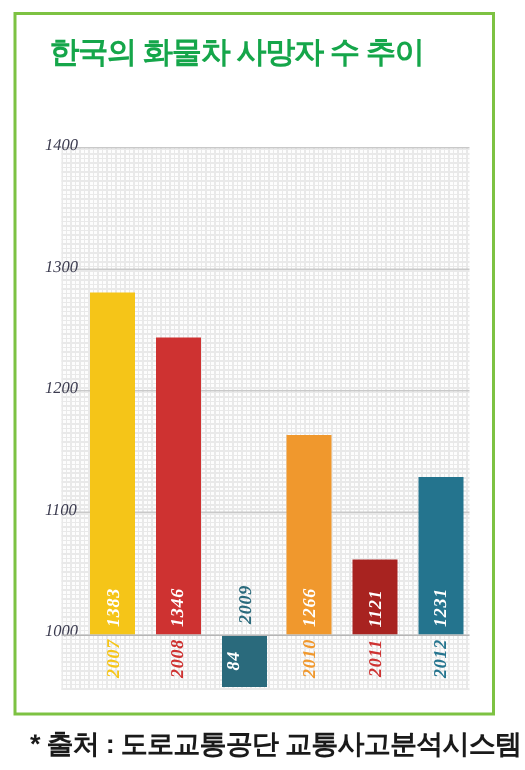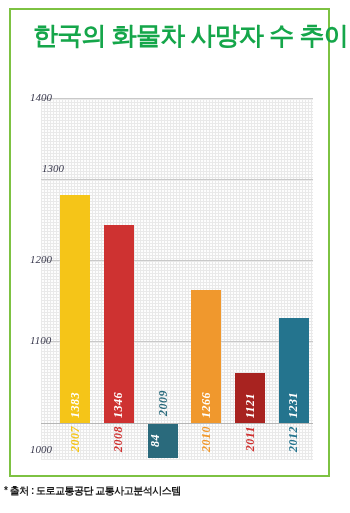--- a/index.html
+++ b/index.html
@@ -10,22 +10,22 @@
   .card{
     position:absolute;left:9px;top:8px;width:321px;height:469px;
     border:2px solid #7dc242;background:#ffffff;box-sizing:border-box;
   }
   .title-block{position:absolute;left:22px;top:12px;width:285px;}
   .title-line1{
     font-size:16px;font-weight:bold;color:#15a64a;letter-spacing:-0.5px;
     line-height:20px;
   }
   .title-line2{
-    font-size:25px;font-weight:bold;color:#15a64a;letter-spacing:-0.8px;
-    line-height:24px;margin-top:1px;white-space:nowrap;text-align:center;
+    font-size:20px;font-weight:bold;color:#15a64a;letter-spacing:-0.8px;
+    line-height:24px;margin-top:1px;white-space:nowrap;
   }
   
   .plot-wrap{position:absolute;left:19px;top:88px;width:283px;height:362px;font-style:italic;}
   .grid-bg{
     position:absolute;left:11px;top:0;right:0;bottom:0;
     background-color:#fdfdfd;
     background-image:
       repeating-linear-gradient(0deg, #e9e9e9 0 1px, transparent 1px 3px),
       repeating-linear-gradient(90deg, #e9e9e9 0 1px, transparent 1px 3px);
   }
@@ -66,22 +66,22 @@
     margin-top:2px;font-family:"Liberation Serif",serif;
   }
   .stub{position:absolute;top:0;left:0;width:30px;}
   .stub-val{
     writing-mode:vertical-rl;transform:rotate(180deg);
     font-size:12px;font-weight:bold;color:#ffffff;letter-spacing:0.5px;
     font-family:"Liberation Serif",serif;
     height:100%;display:flex;align-items:center;justify-content:center;
   }
   .footer{
-    position:absolute;left:4px;top:484px;width:330px;
-    font-size:10px;font-weight:bold;color:#1a1a1a;letter-spacing:-0.5px;
+    position:absolute;left:20px;top:484px;width:330px;
+    font-size:18px;font-weight:bold;color:#1a1a1a;letter-spacing:-0.5px;
     white-space:nowrap;
   }
 </style>
 </head>
 <body>
 
 <div class="card">
 
   <div class="title-block">
     <div class="title-line2">한국의 화물차 사망자 수 추이</div>
@@ -90,24 +90,24 @@
   <div class="plot-wrap">
     <div class="grid-bg"></div>
 
     <div class="axis-area">
       <div class="gridline" style="top:0px;"></div>
       <div class="gridline" style="top:81px;"></div>
       <div class="gridline" style="top:162px;"></div>
       <div class="gridline" style="top:243px;"></div>
 
       <div class="ytick" style="top:-7px;">1400</div>
-      <div class="ytick" style="top:64px;text-align:right;">1300</div>
+      <div class="ytick" style="top:74px;">1300</div>
       <div class="ytick" style="top:155px;">1200</div>
       <div class="ytick" style="top:236px;">1100</div>
-      <div class="ytick" style="top:317px;margin-top:28px;">1000</div>
+      <div class="ytick" style="top:317px;">1000</div>
 
       <div class="bars">
 
         <div class="bar-col">
           <div class="bar" style="height:228px;background:#f5c518;">
             <span class="bar-val">1383</span>
           </div>
         </div>
 
         <div class="bar-col">

